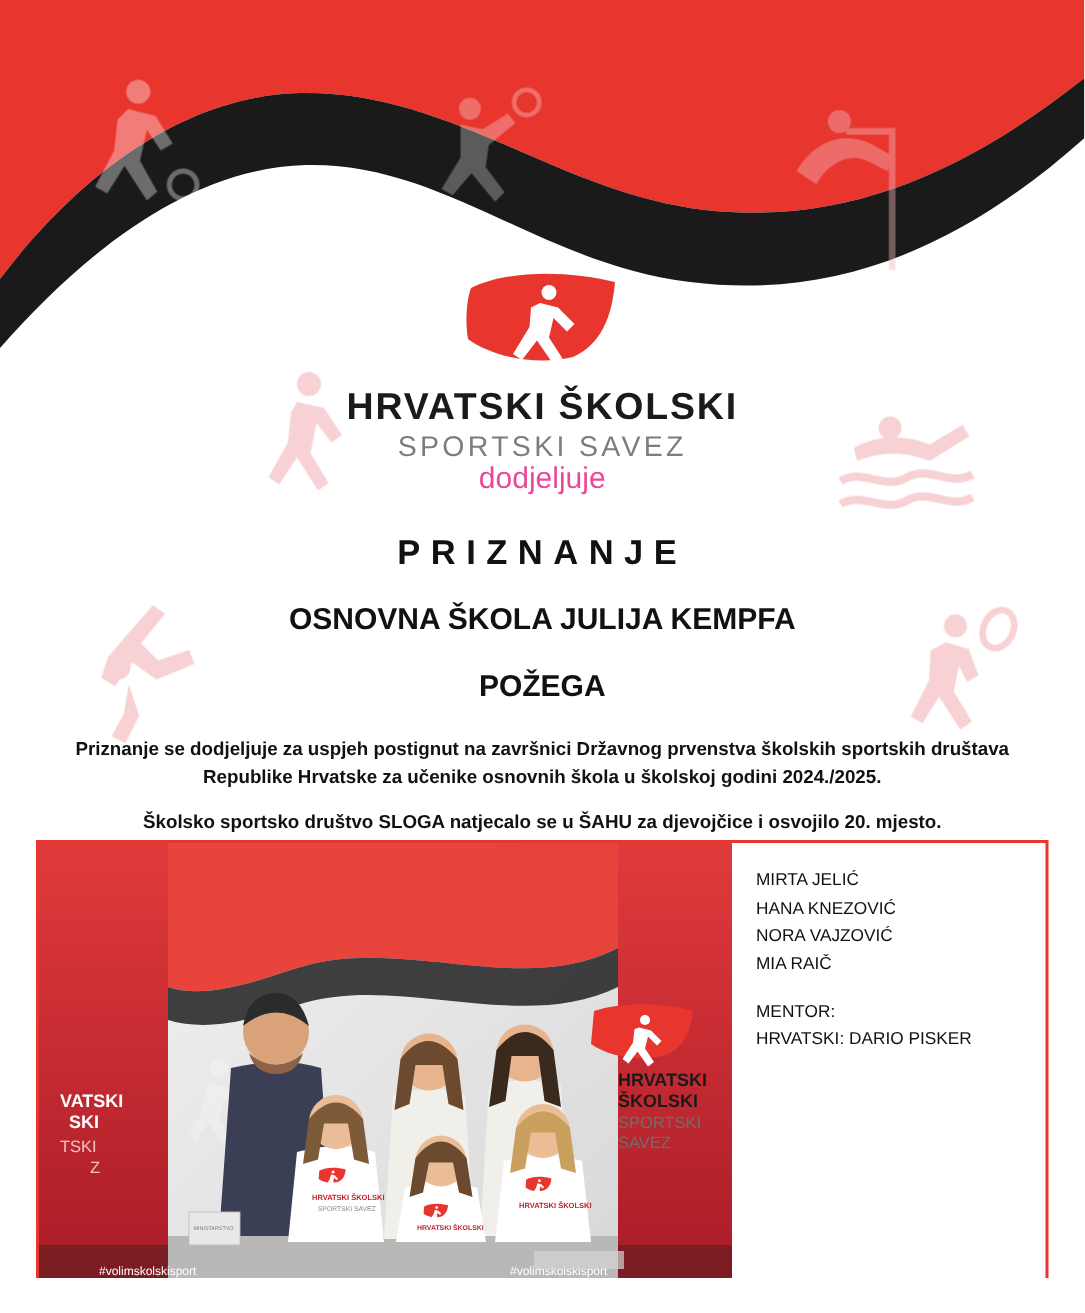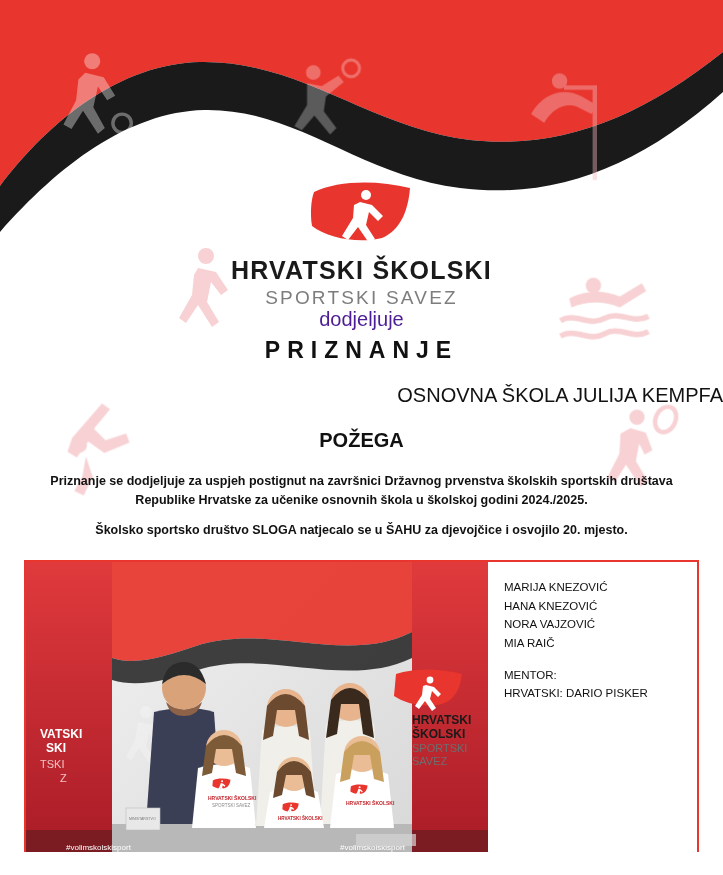--- a/index.html
+++ b/index.html
@@ -58,36 +58,35 @@
 
   
   .award {
     position: absolute;
     top: 308px; left: 0;
     width: 723px;
     text-align: center;
   }
   .dodjeljuje {
     font-size: 20px;
-    color: #4c1d95;
-    margin-bottom: 6px;
+    color: #ec4899;
+    margin-bottom: 24px;
   }
   .priznanje {
     font-size: 23px;
     font-weight: bold;
     letter-spacing: 7px;
     color: #111111;
     margin-bottom: 20px;
   }
   .school-name {
     font-size: 20px;
-    font-weight: normal;
+    font-weight: bold;
     color: #111111;
     margin-bottom: 22px;
-    text-align: right;
   }
   .city {
     font-size: 20px;
     font-weight: bold;
     color: #111111;
     margin-bottom: 20px;
   }
   .body-text {
     font-size: 12.5px;
     font-weight: bold;
@@ -322,21 +321,21 @@
           <text x="320" y="243" fill="#c2242b" font-family="Liberation Sans, sans-serif" font-size="5" font-weight="bold">HRVATSKI ŠKOLSKI</text>
         </g>
 
         <rect x="100" y="246" width="34" height="22" fill="#e8e8e8" stroke="#bdbdbd" stroke-width="0.6"></rect>
         <text x="103" y="258" fill="#7a7a7a" font-family="Liberation Sans, sans-serif" font-size="3.6">MINISTARSTVO</text>
         <rect x="330" y="272" width="60" height="12" fill="#d4d4d4" opacity="0.7"></rect>
       </svg>
     </div>
 
     <div class="names">
-      <div>MARIJA KNEZOVIĆ</div>
+      <div>MIRTA JELIĆ</div>
       <div>HANA KNEZOVIĆ</div>
       <div>NORA VAJZOVIĆ</div>
       <div>MIA RAIČ</div>
       <div class="gap"></div>
       <div>MENTOR:</div>
       <div>HRVATSKI: DARIO PISKER</div>
     </div>
 
   </div>
 </div>

